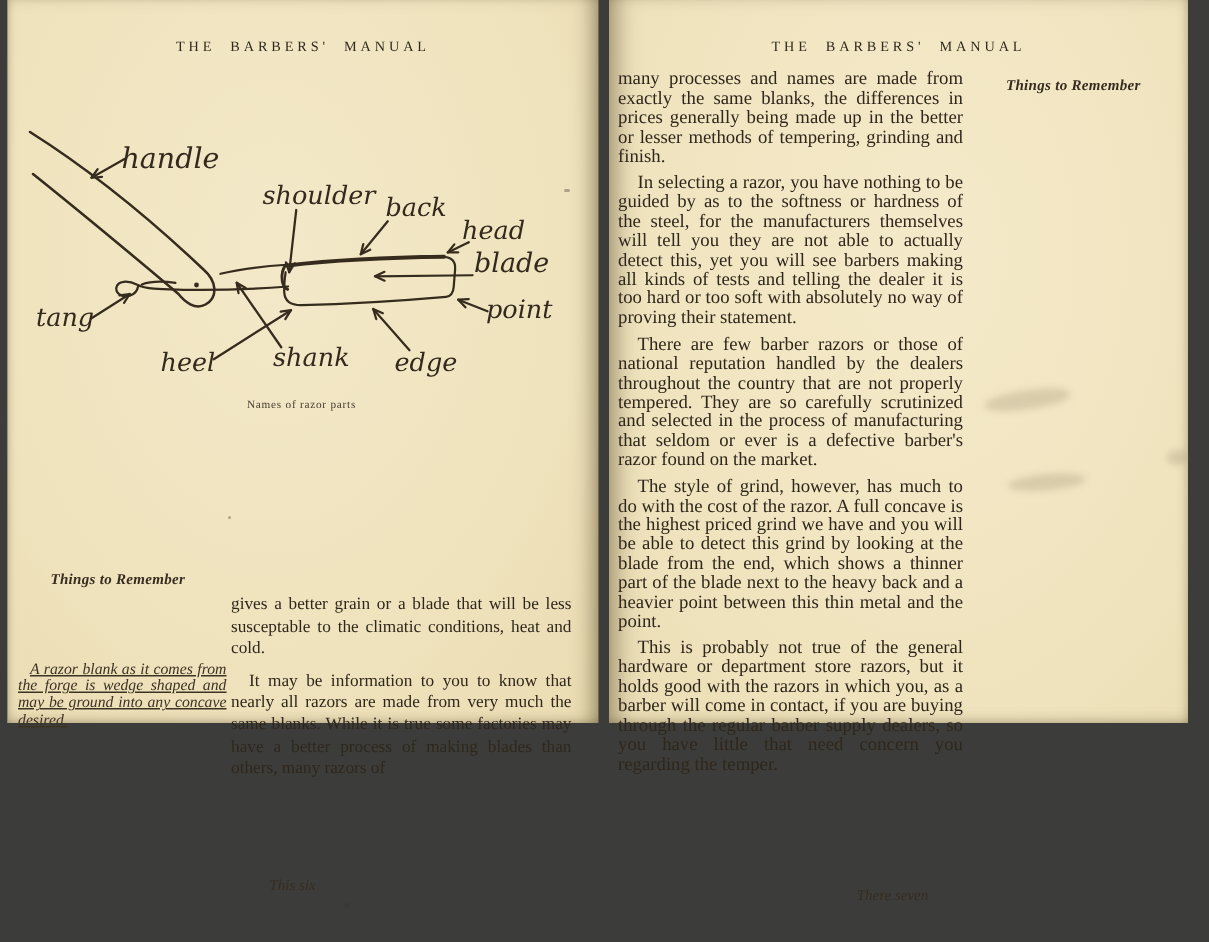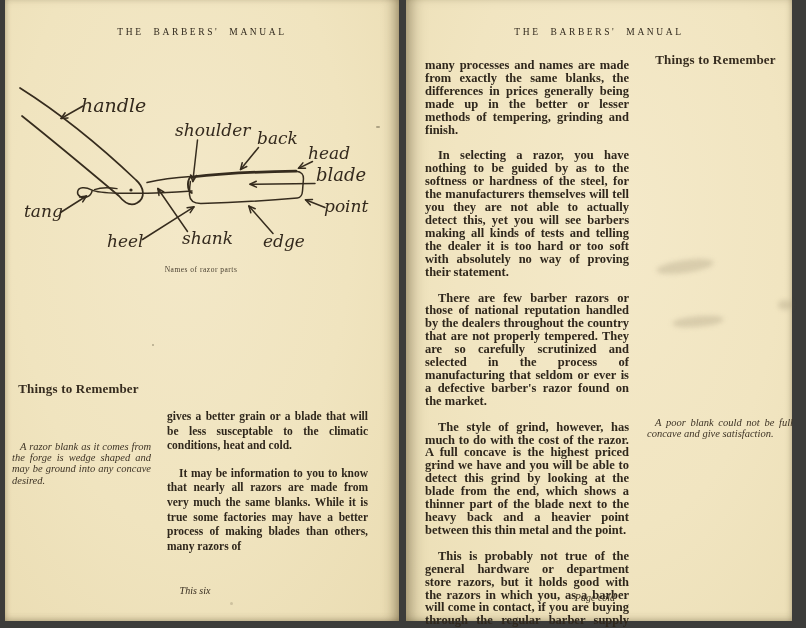--- a/index.html
+++ b/index.html
@@ -1,36 +1,36 @@
 <!DOCTYPE html>
 <html><head>
 <meta charset="utf-8">
 <style>
   html,body{margin:0;padding:0;}
   .stage{position:relative;width:806px;height:628px;background:#3c3c3a;overflow:hidden;
          font-family:"Liberation Serif", serif;}
-  .page{position:absolute;top:0;height:621px;color:#2f271c;}
+  .page{position:absolute;top:0;height:482px;color:#2f271c;}
   .page-left{left:5px;width:394px;
     background:radial-gradient(ellipse at 45% 35%, #f3e8c8 0%, #f0e4bf 55%, #eadcb2 100%);
     box-shadow:inset -11px 0 14px -8px rgba(70,55,25,.55), inset 3px 0 6px -3px rgba(70,55,25,.35), inset 0 -5px 8px -5px rgba(70,55,25,.3);}
   .page-right{left:406px;width:386px;
     background:radial-gradient(ellipse at 55% 35%, #f4e9c9 0%, #f1e5c1 55%, #ebdeb5 100%);
     box-shadow:inset 13px 0 16px -9px rgba(70,55,25,.5), inset -4px 0 7px -4px rgba(70,55,25,.35), inset 0 -5px 8px -5px rgba(70,55,25,.3);}
   .abs{position:absolute;}
   .pg-header{width:100%;text-align:center;font-size:9.5px;letter-spacing:2.6px;word-spacing:5px;color:#31291d;}
   .diagram{display:block;}
   .diagram path, .diagram line{stroke:#362c1e;fill:none;stroke-linecap:round;stroke-linejoin:round;}
   .diagram .lbl{font-family:"DejaVu Serif", serif;font-style:italic;fill:#33291d;}
   .diagram .cap{font-family:"Liberation Serif", serif;font-size:7.5px;letter-spacing:.5px;fill:#4a4031;}
-  .mhead{font-size:13px;font-weight:bold;letter-spacing:.2px;text-align:center;color:#362c1f;}
+  .mhead{font-size:10px;font-weight:bold;letter-spacing:.2px;text-align:center;color:#362c1f;font-style:italic;}
   .mnote{font-style:italic;font-size:10.5px;text-align:justify;text-indent:8px;color:#3d3325;}
   .mnote-l{line-height:11.2px;}
   .mnote-r{line-height:11.4px;}
   .maincol{text-align:justify;}
-  .maincol p{margin:13px;font-weight:bold;}
+  .maincol p{margin:0;}
   .col-l{font-size:11.5px;line-height:14.6px;}
   .col-l p + p{margin-top:7px;text-indent:12px;}
   .col-r{font-size:12.5px;line-height:12.9px;}
   .col-r p + p{margin-top:4.5px;text-indent:13px;}
   .pg-footer{font-style:italic;font-size:10px;text-align:center;color:#362c1f;}
   .smudge{position:absolute;border-radius:50%;filter:blur(2.5px);background:rgba(125,110,80,.22);}
   .speck{position:absolute;background:rgba(55,45,30,.35);border-radius:50%;}
 </style>
 </head>
 <body>
@@ -92,21 +92,21 @@
         <text class="lbl" x="19" y="157" font-size="17">tang</text>
         <text class="lbl" x="102" y="187" font-size="17">heel</text>
         <text class="lbl" x="177" y="184" font-size="17">shank</text>
         <text class="lbl" x="258" y="187" font-size="17">edge</text>
       </g>
       <text class="cap" x="196" y="212" text-anchor="middle">Names of razor parts</text>
     </svg>
 
     <div class="abs mhead" style="left:12px;top:381px;width:123px;">Things to Remember</div>
 
-    <div class="abs mnote mnote-l" style="left:7px;top:441px;width:139px;">A razor blank as it comes from the forge is wedge shaped and may be ground into any concave desired.</div>
+    <div class="abs mnote mnote-l" style="left:7px;top:441px;width:139px;text-decoration:underline;">A razor blank as it comes from the forge is wedge shaped and may be ground into any concave desired.</div>
 
     <div class="abs maincol col-l" style="left:149px;top:396px;width:227px;">
       <p>gives a better grain or a blade that will be less susceptable to the climatic conditions, heat and cold.</p>
       <p>It may be information to you to know that nearly all razors are made from very much the same blanks. While it is true some factories may have a better process of making blades than others, many razors of</p>
     </div>
 
     <div class="abs pg-footer" style="left:150px;top:585px;width:80px;">This six</div>
 
     <div class="speck" style="left:147px;top:344px;width:2px;height:2px;"></div>
     <div class="speck" style="left:371px;top:126px;width:4px;height:2px;border-radius:1px;"></div>
@@ -121,22 +121,21 @@
       <p>many processes and names are made from exactly the same blanks, the differences in prices generally being made up in the better or lesser methods of tempering, grinding and finish.</p>
       <p>In selecting a razor, you have nothing to be guided by as to the softness or hardness of the steel, for the manufacturers themselves will tell you they are not able to actually detect this, yet you will see barbers making all kinds of tests and telling the dealer it is too hard or too soft with absolutely no way of proving their statement.</p>
       <p>There are few barber razors or those of national reputation handled by the dealers throughout the country that are not properly tempered. They are so carefully scrutinized and selected in the process of manufacturing that seldom or ever is a defective barber's razor found on the market.</p>
       <p>The style of grind, however, has much to do with the cost of the razor. A full concave is the highest priced grind we have and you will be able to detect this grind by looking at the blade from the end, which shows a thinner part of the blade next to the heavy back and a heavier point between this thin metal and the point.</p>
       <p>This is probably not true of the general hardware or department store razors, but it holds good with the razors in which you, as a barber will come in contact, if you are buying through the regular barber supply dealers, so you have little that need concern you regarding the temper.</p>
     </div>
 
     <div class="abs mhead" style="left:247px;top:52px;width:125px;">Things to Remember</div>
 
 
-    <div class="abs mnote mnote-r" style="left:241px;top:417px;width:146px;">A poor blank could not be full concave and give satisfaction.</div>
 
-    <div class="abs pg-footer" style="left:149px;top:592px;width:80px;">Page cold</div>
+    <div class="abs pg-footer" style="left:149px;top:592px;width:80px;">There seven</div>
 
     <div class="smudge" style="left:250px;top:260px;width:58px;height:13px;transform:rotate(-8deg);"></div>
     <div class="smudge" style="left:266px;top:316px;width:52px;height:11px;transform:rotate(-5deg);"></div>
     <div class="smudge" style="left:372px;top:300px;width:14px;height:10px;"></div>
   </div>
 
 </div>
 
 </body></html>

